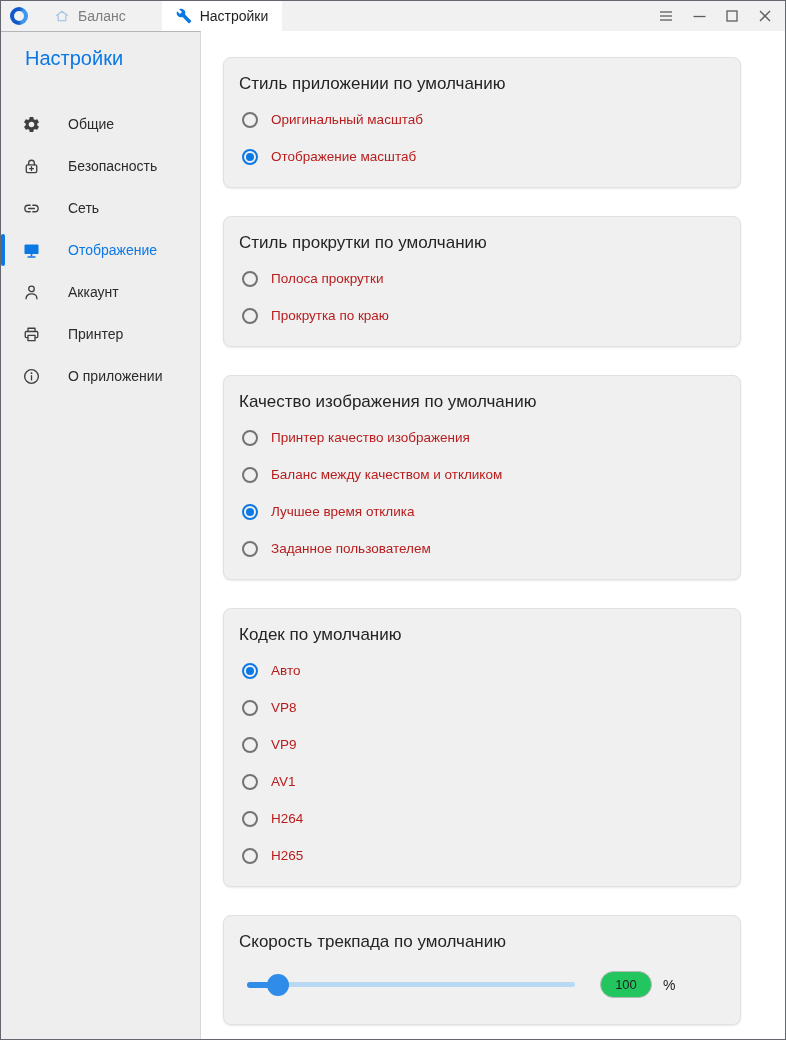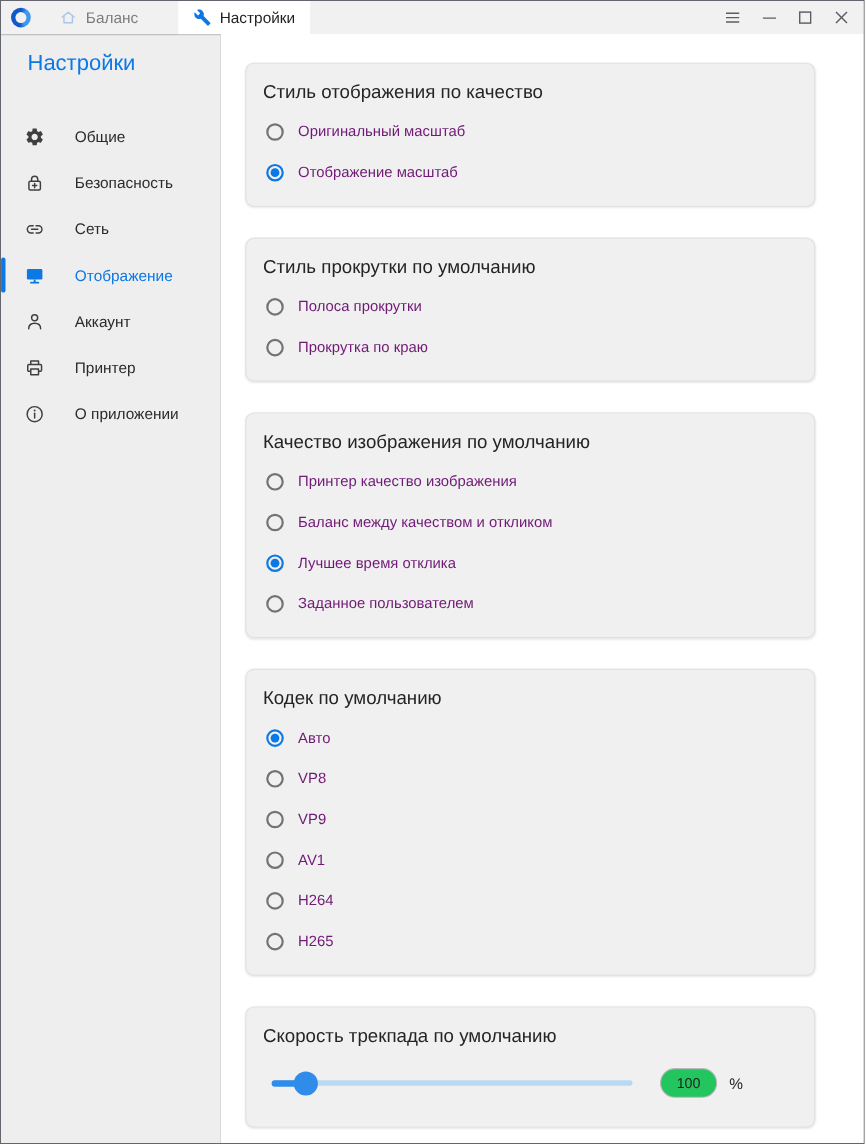--- a/index.html
+++ b/index.html
@@ -103,21 +103,21 @@
     width:16px; height:16px; border-radius:50%;
     border:2px solid #737373; flex:0 0 auto;
     display:flex; align-items:center; justify-content:center;
     background:transparent;
   }
   .radio.checked { border-color:#0c78e4; }
   .radio.checked::after {
     content:""; width:8px; height:8px; border-radius:50%;
     background:#0c78e4;
   }
-  .radio-label { font-size:13.5px; color:#701a75; }
+  .radio-label { font-size:13.5px; color:#b91c1c; }
 
   
   .slider-row {
     display:flex; align-items:center;
     padding:12px 0 14px 9px;
   }
   .slider {
     position:relative; width:328px; height:22px; flex:0 0 auto;
     cursor:default;
   }
@@ -278,21 +278,21 @@
           </span>
           <span>О приложении</span>
         </div>
 
       </div>
     </div>
 
     <div class="main">
 
       <div class="card">
-        <div class="card-title">Стиль отображения по качество</div>
+        <div class="card-title">Стиль приложении по умолчанию</div>
         <div class="radio-row">
           <span class="radio"></span>
           <span class="radio-label">Оригинальный масштаб</span>
         </div>
         <div class="radio-row">
           <span class="radio checked"></span>
           <span class="radio-label">Отображение масштаб</span>
         </div>
       </div>
 

